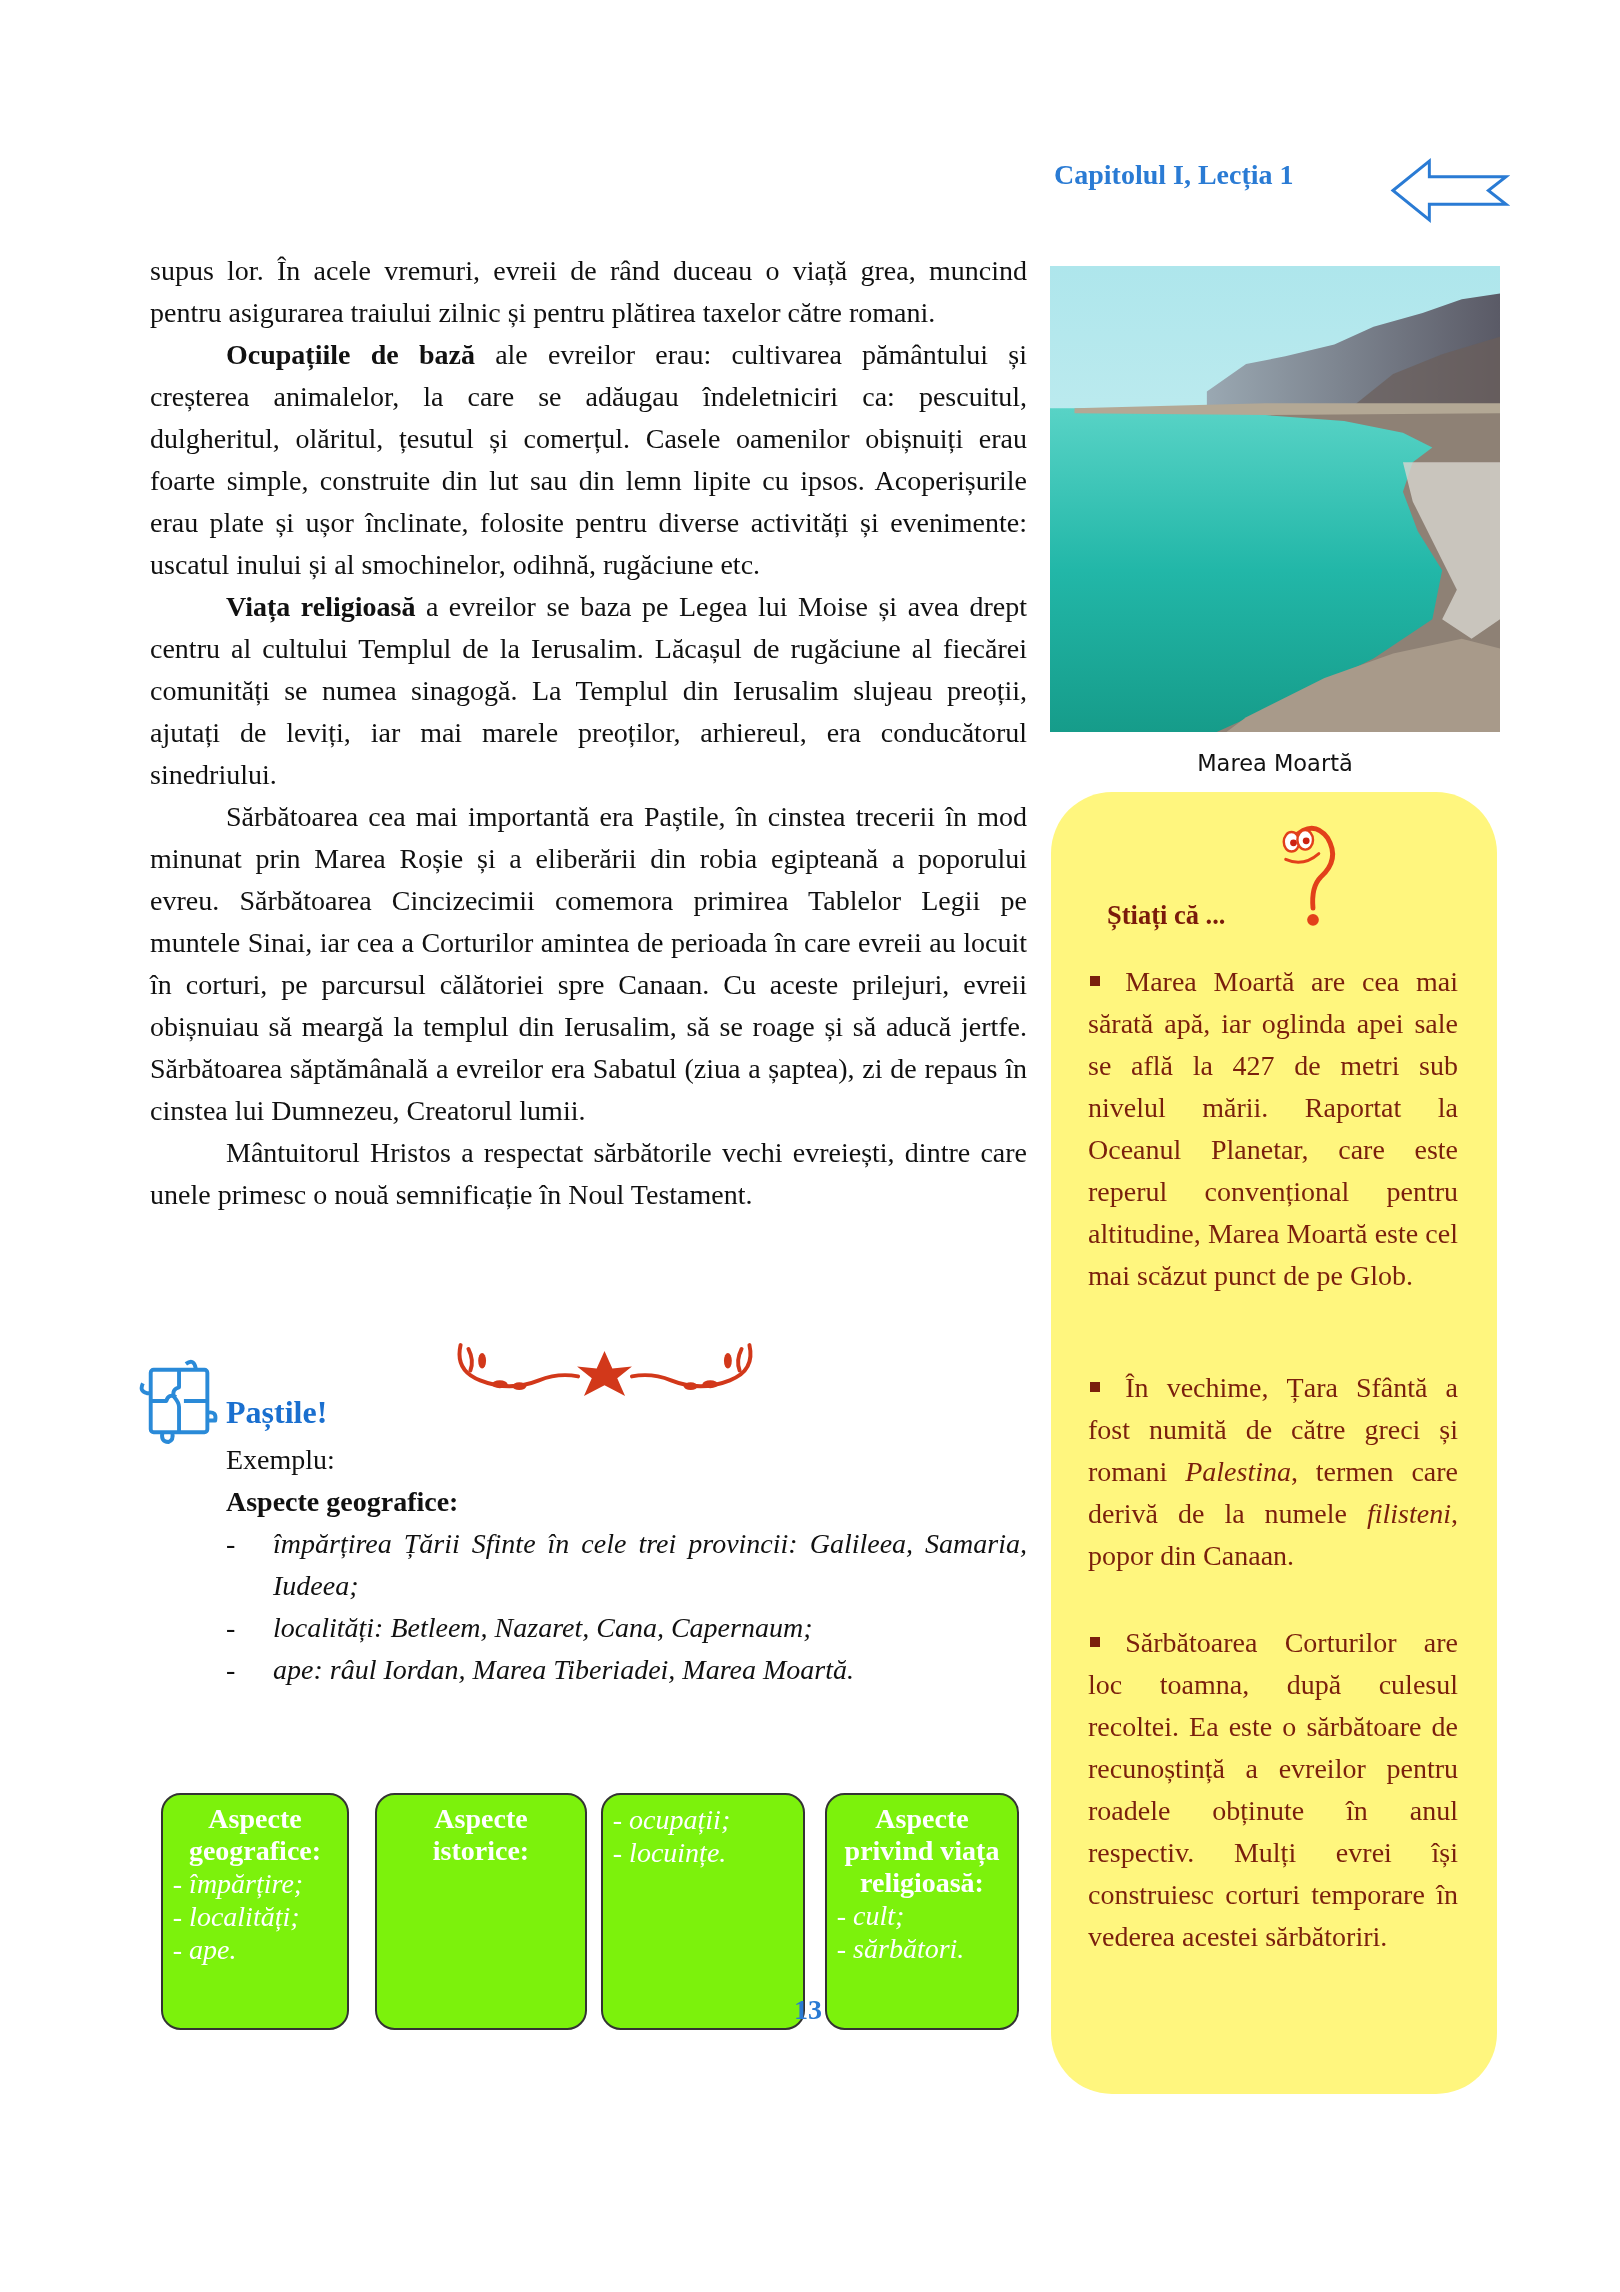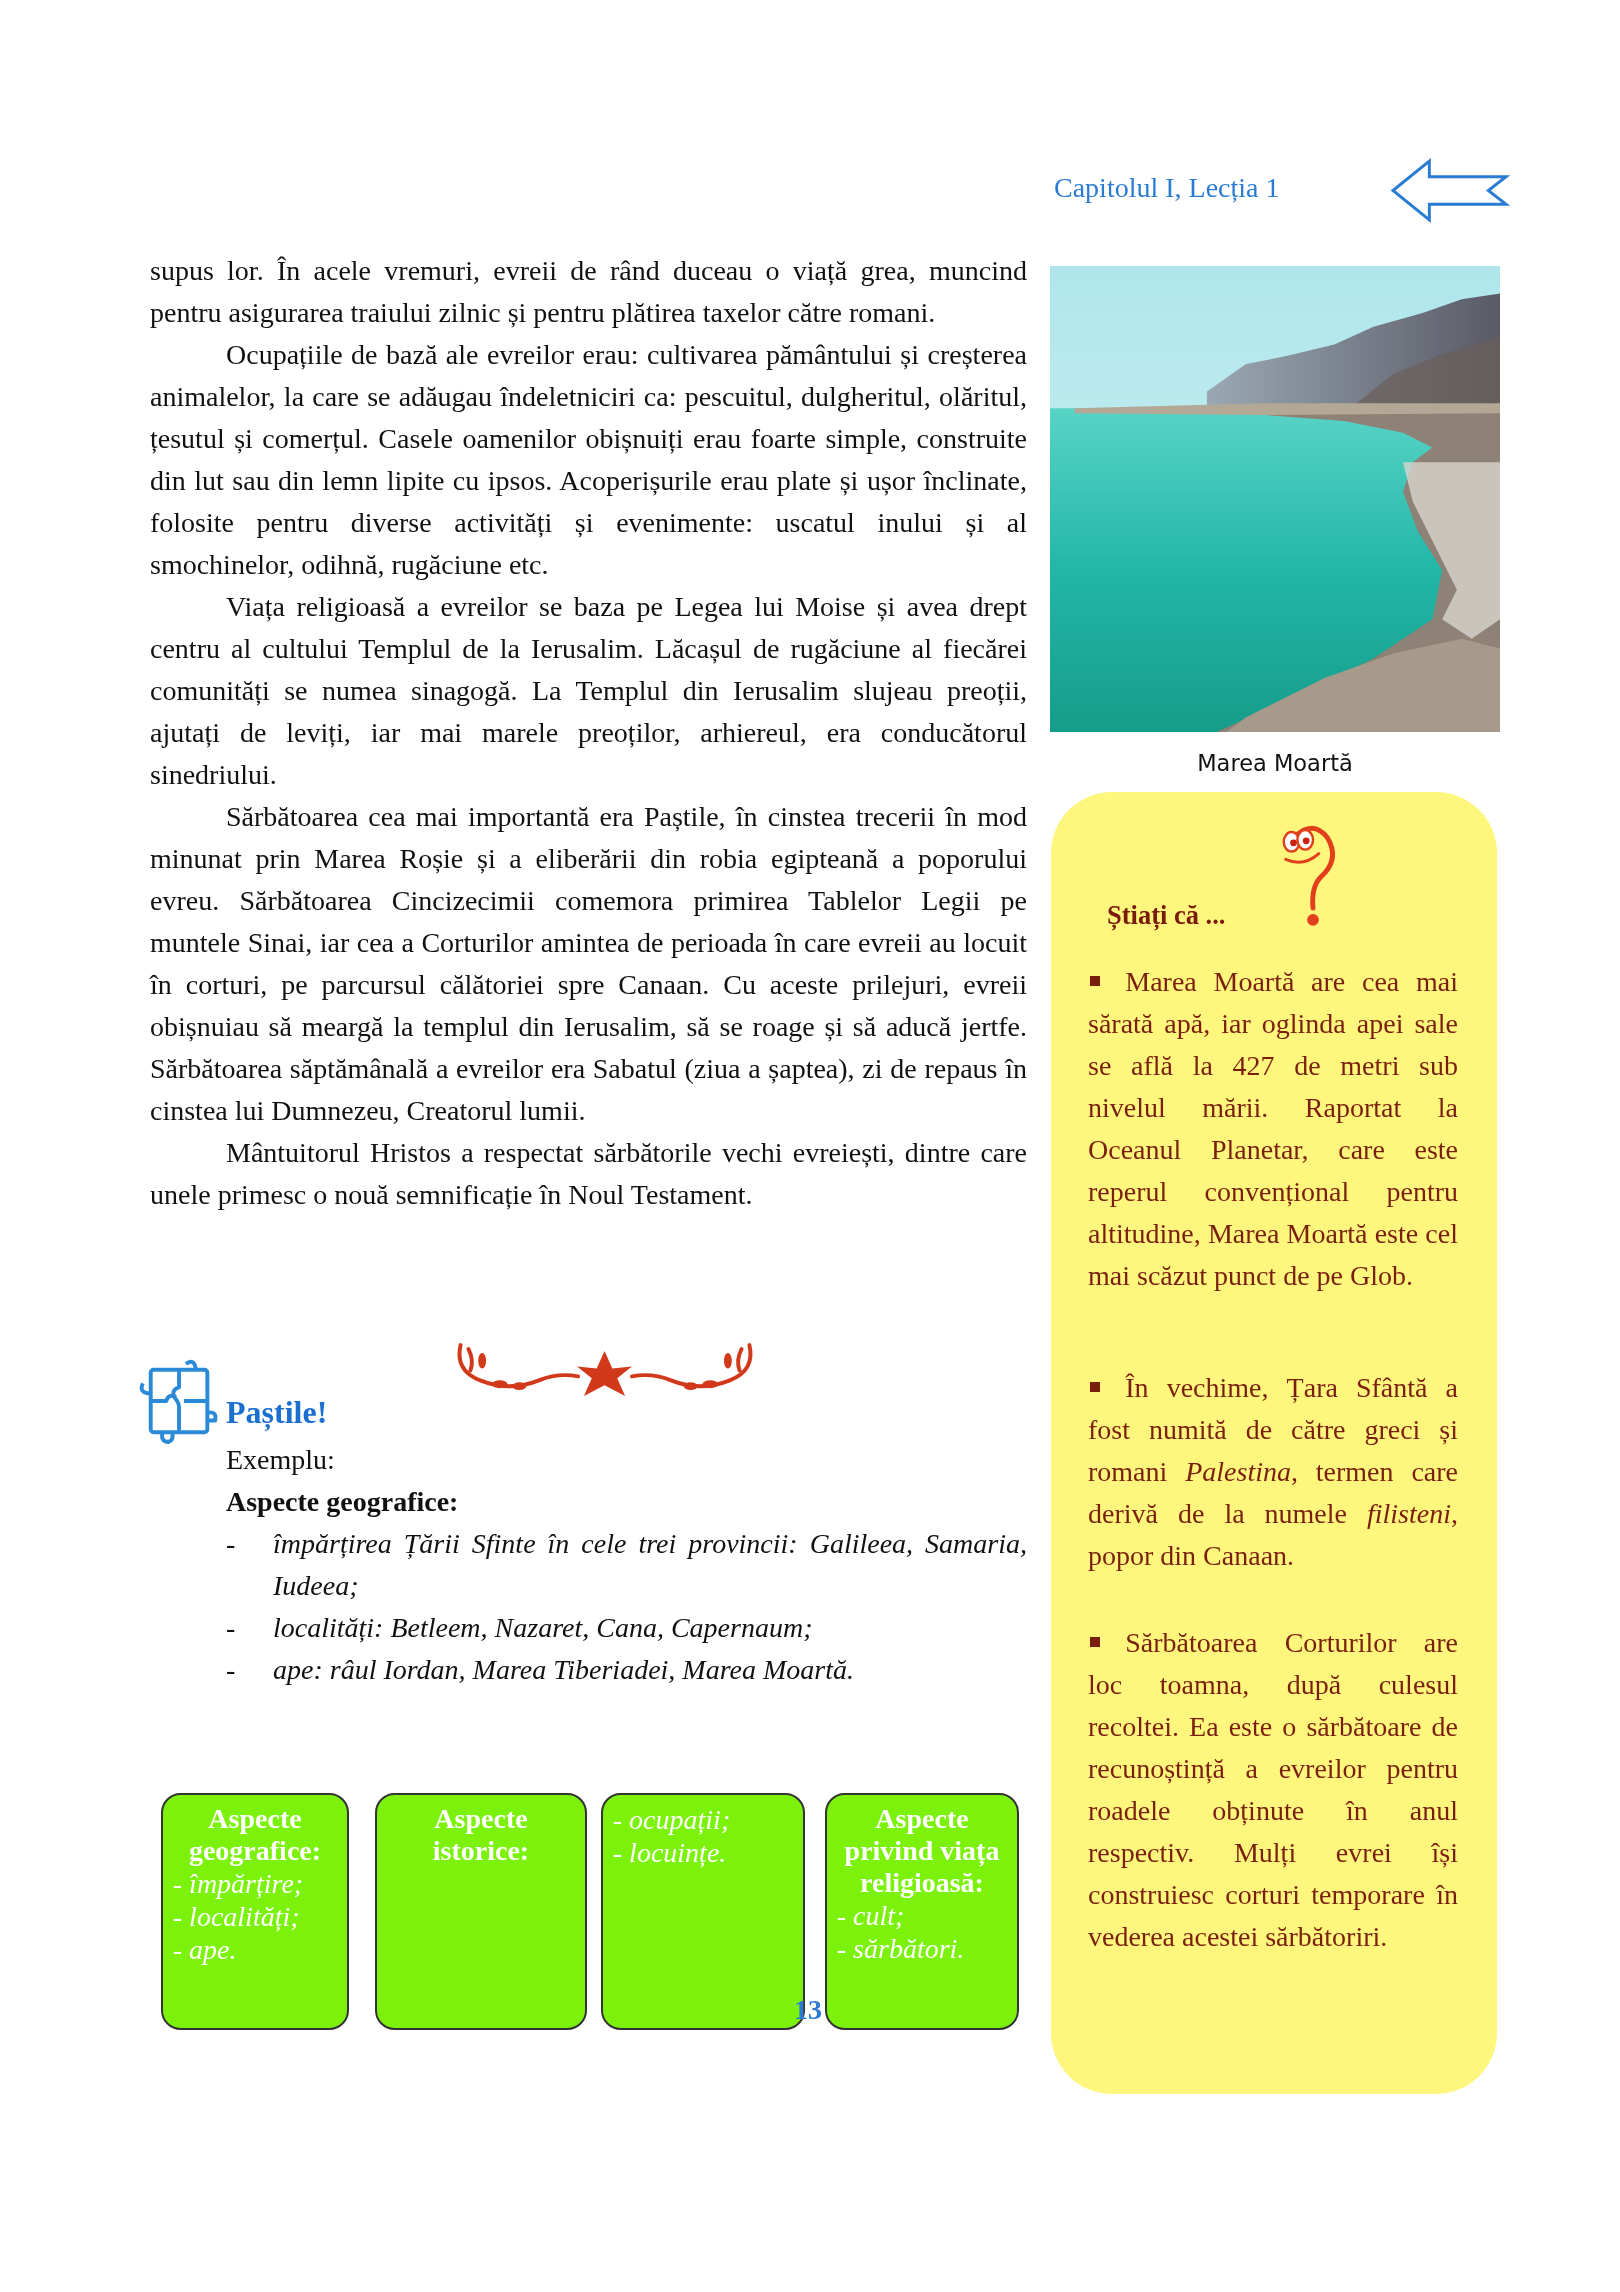--- a/index.html
+++ b/index.html
@@ -1,24 +1,24 @@
 <!DOCTYPE html>
 <html><head>
 <meta charset="utf-8">
 <style>
   html, body { margin:0; padding:0; background:#ffffff; }
   body { width:1620px; height:2293px; position:relative; overflow:hidden;
          font-family:"Liberation Serif", serif; color:#111; }
-  .header { position:absolute; top:172px; left:1054px; font-weight:normal; font-size:28px; color:#2a7bd4; }
+  .header { position:absolute; top:159px; left:1054px; font-weight:bold; font-size:28px; color:#2a7bd4; }
   .header-arrow { position:absolute; top:157px; left:1390px; width:120px; height:67px; }
 
   .main { position:absolute; left:150px; top:250px; width:877px; font-size:28px; line-height:42px; text-align:justify; }
   .main p { margin:0; }
   .main .indent { text-indent:76px; }
-  .main b { font-weight:normal; }
+  .main b { font-weight:bold; }
 
   .photo { position:absolute; left:1050px; top:266px; width:450px; height:466px; overflow:hidden; }
   .caption { position:absolute; left:1050px; top:750px; width:450px; text-align:center;
              font-family:"DejaVu Sans", sans-serif; font-size:22.5px; color:#111; }
 
   .yellow-box { position:absolute; left:1051px; top:792px; width:446px; height:1302px; background:#fff67e;
                 border-radius:61px; }
   .did-you-know-title { position:absolute; left:1107px; top:900px; font-weight:bold; font-size:26.5px; color:#7a1a0a;text-align:center; }
   .qmark { position:absolute; left:1274px; top:818px; width:78px; height:113px; }
   .fact { position:absolute; left:1088px; width:370px; font-size:28px; line-height:42px; color:#7a1f0c; text-align:justify; }

